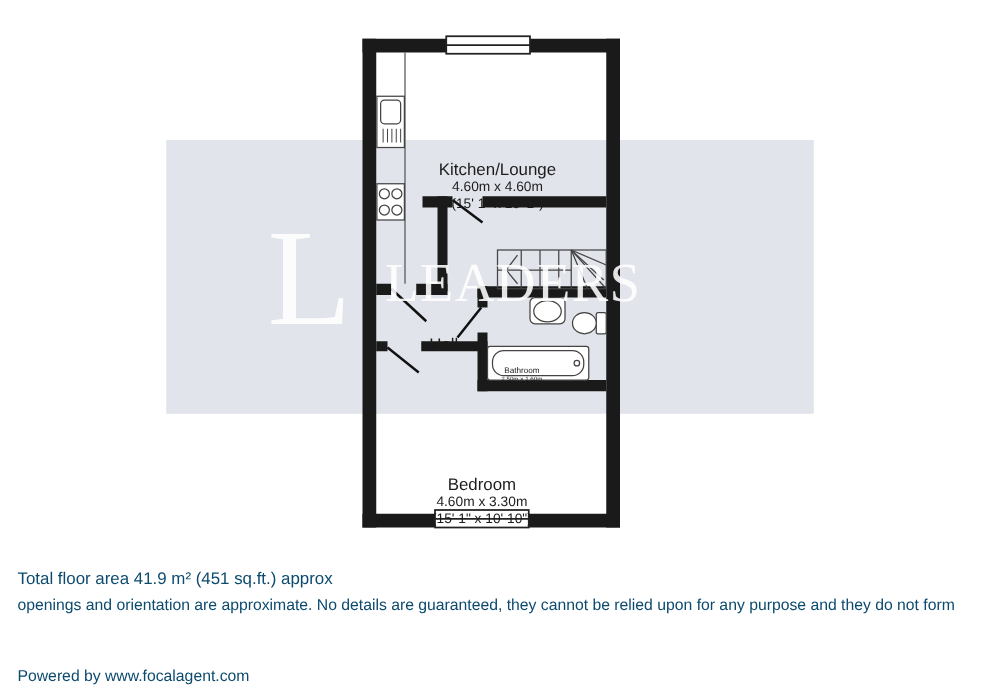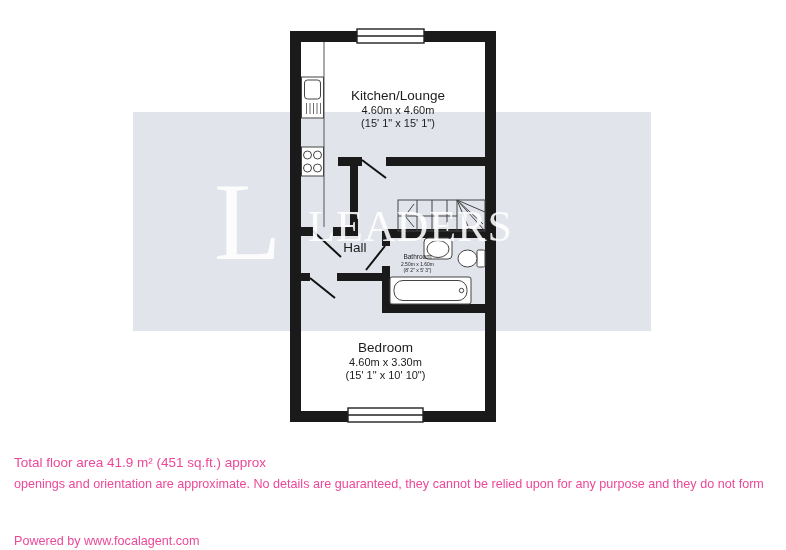--- a/index.html
+++ b/index.html
@@ -11,31 +11,31 @@
   
   .gray-band{left:133px;top:112px;width:518px;height:219px;background:#e2e4eb;}
   
   .plan-svg{left:0;top:0;width:786px;height:550px;}
   
   .wm{color:rgba(255,255,255,0.88);font-family:"Liberation Serif","DejaVu Serif",serif;
       line-height:1;z-index:5;user-select:none;}
   .wm-initial{left:214px;top:167px;font-size:110px;}
   .wm-name{left:308px;top:205px;font-size:44px;letter-spacing:1px;}
   
-  .room-label{z-index:4;color:#1c1c1c;text-align:center;}
+  .room-label{z-index:4;color:#1c1c1c;text-align:center;margin-top:40px;}
   .room-name{font-size:13.5px;}
   .room-dim{font-size:11px;margin-top:1px;}
   .kitchen-label{left:303px;top:88px;width:190px;}
-  .hall-label{left:330px;top:240px;width:50px;font-size:13.5px;}
+  .hall-label{left:330px;top:228px;width:50px;font-size:13.5px;}
   .bathroom-label{left:390px;top:253px;width:55px;}
   .bathroom-label .room-name{font-size:6.5px;}
   .bathroom-label .room-dim{font-size:5px;margin-top:0.5px;}
   .bedroom-label{left:293px;top:340px;width:185px;}
   
-  .footer{left:14px;color:#ec4899;}
+  .footer{left:14px;color:#0c4a6e;}
   .total-area{top:455px;font-size:13.5px;white-space:nowrap;}
   .disclaimer{top:477px;font-size:12.6px;line-height:15px;white-space:nowrap;}
   .powered{top:534px;font-size:12.6px;white-space:nowrap;}
 </style>
 </head>
 <body>
 
 <div class="abs gray-band"></div>
 
 <svg class="abs plan-svg" viewBox="0 0 786 550" xmlns="http://www.w3.org/2000/svg">

